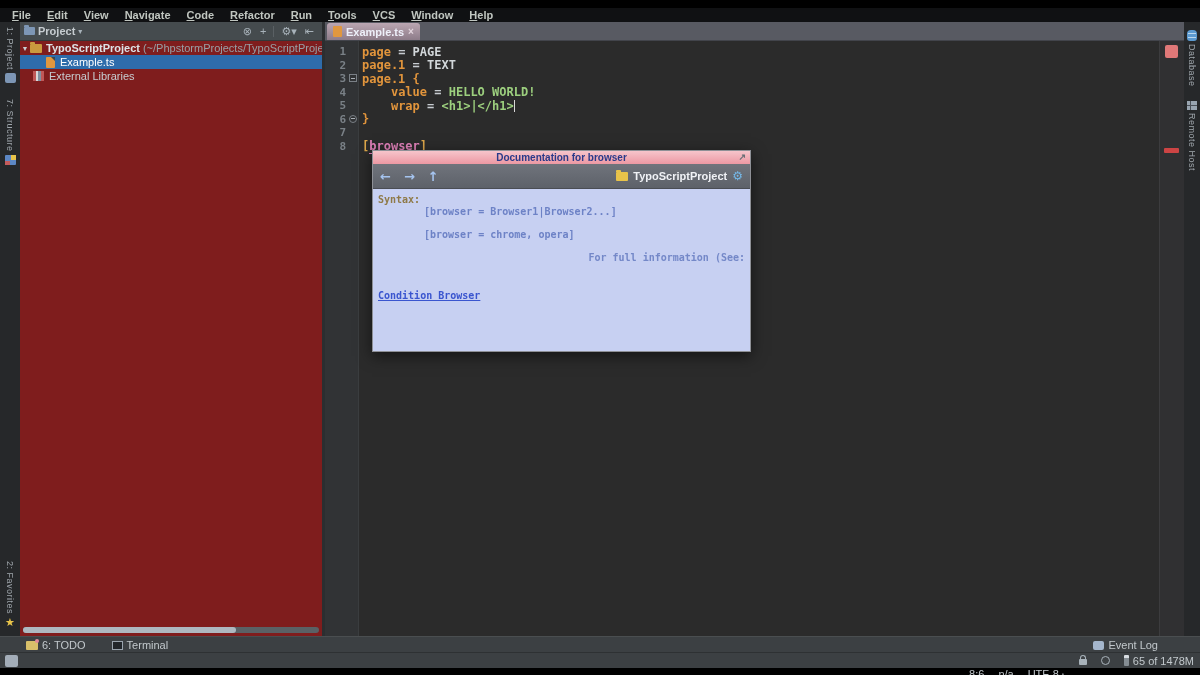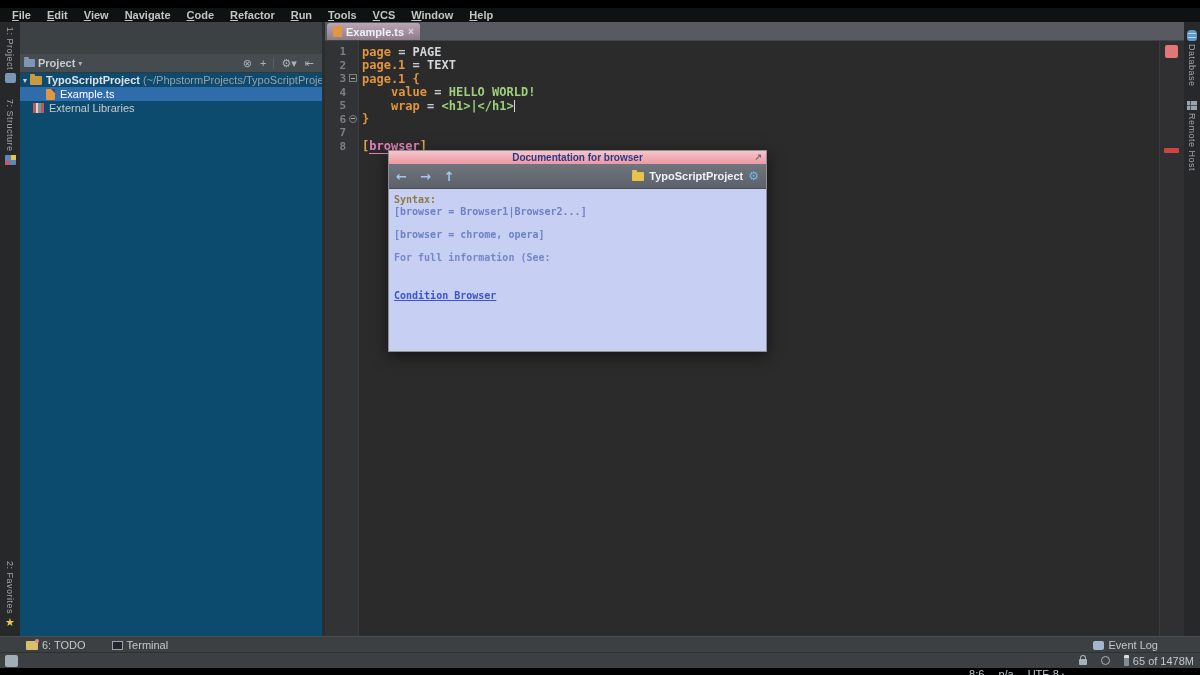--- a/index.html
+++ b/index.html
@@ -28,21 +28,21 @@
   .ic-structure::after{content:"";position:absolute;left:0;bottom:0;width:5px;height:4px;background:#c45c5c;}
   .ic-star{color:#e8c44a;font-size:11px;line-height:11px;}
   .ic-db{width:10px;height:11px;background:#5c9ad0;border-radius:4px 4px 3px 3px;position:relative;}
   .ic-db::before,.ic-db::after{content:"";position:absolute;left:1px;right:1px;height:1px;background:#bcd8ee;}
   .ic-db::before{top:3px;} .ic-db::after{top:7px;}
   .ic-grid{width:10px;height:9px;background:#98a4b0;position:relative;}
   .ic-grid::before{content:"";position:absolute;left:3px;top:0;bottom:0;width:1px;background:#4a5058;}
   .ic-grid::after{content:"";position:absolute;top:4px;left:0;right:0;height:1px;background:#4a5058;}
 
   
-  #project-panel{position:absolute;left:20px;top:0;width:302px;height:100%;background:#0c4a6e;margin-top:32px;}
+  #project-panel{position:absolute;left:20px;top:0;width:302px;height:100%;background:#7f1d1d;}
   .panel-header{height:18px;background:#454b4e;border-bottom:1px solid #343839;display:flex;
                 align-items:center;padding:0 4px;font:11px "Liberation Sans",sans-serif;color:#c6ccd0;}
   .panel-header .ttl{margin:0 3px;font-weight:bold;}
   .hdr-ic{color:#a8b2ba;font-size:11px;line-height:11px;margin:0 4px;cursor:pointer;}
   .hdr-sep{width:1px;height:11px;background:#5a6064;margin:0 3px;}
   .dd{font-size:8px;color:#a8b2ba;}
   .folder{width:12px;height:9px;background:#c99a3e;border-radius:1px;position:relative;flex:none;}
   .folder::before{content:"";position:absolute;top:-2px;left:0;width:5px;height:2px;background:inherit;border-radius:1px 1px 0 0;}
   .folder.gray{background:#7d96b5;}
   #tree{position:absolute;top:19px;left:0;right:0;}
@@ -81,37 +81,37 @@
   .codetxt{padding-left:3px;font:bold 12px "DejaVu Sans Mono",monospace;white-space:pre;}
   .tk-kw{color:#e2953c;} .tk-op{color:#c7ccd1;} .tk-plain{color:#d2d7da;}
   .tk-str{color:#9ccf7e;} .tk-brace{color:#e2953c;} .tk-bracket{color:#dca64a;}
   .tk-error{color:#e081b9;border-bottom:1px solid #e081b9;}
   .tk-caret{display:inline-block;width:1px;height:12px;background:#d8d8d8;vertical-align:-2px;}
   #stripe-col{position:absolute;right:0;top:0;bottom:0;width:24px;background:#303032;border-left:1px solid #3c3c3e;}
   #err-square{position:absolute;top:4px;left:5px;width:13px;height:13px;background:#e07878;border-radius:2px;cursor:pointer;}
   #err-dash{position:absolute;top:107px;left:4px;width:15px;height:5px;background:#cc4444;border-radius:1px;cursor:pointer;}
 
   
-  #doc-popup{position:absolute;left:388px;top:150px;width:377px;height:200px;z-index:50;
+  #doc-popup{position:absolute;left:372px;top:150px;width:377px;height:200px;z-index:50;
              border:1px solid #8e9096;box-shadow:0 4px 14px rgba(0,0,0,.55);}
   #doc-title{height:13px;background:linear-gradient(#f6c5cb,#ec98a3);position:relative;
              text-align:center;font:bold 10px "Liberation Sans",sans-serif;color:#2a3a8a;line-height:13px;}
   #doc-restore{position:absolute;right:4px;top:0;color:#6a6f76;font-size:9px;cursor:pointer;}
   #doc-toolbar{height:24px;background:linear-gradient(#70747c,#5d6169);display:flex;align-items:center;
                padding:0 7px;border-bottom:1px solid #4a4d54;}
   .nav-arrow{font:bold 13px "DejaVu Sans",sans-serif;color:#a5c4ef;margin-right:13px;cursor:pointer;}
   #doc-toolbar .right{margin-left:auto;display:flex;align-items:center;gap:5px;}
   .folder.yellow{background:#e8c34a;}
   #doc-proj{font:bold 11px "Liberation Sans",sans-serif;color:#f0f2f6;}
   .gear-blue{color:#74b8e8;font-size:12px;cursor:pointer;}
   #doc-body{position:absolute;top:38px;left:0;right:0;bottom:0;background:#c7d0f2;padding:5px 5px;overflow:hidden;}
   .doc-line{font:bold 10px "DejaVu Sans Mono",monospace;line-height:11.5px;white-space:pre;}
   .doc-line.heading{color:#8f7a48;}
-  .doc-line.code{color:#6d82c6;}
-  .doc-line.text{color:#7488c8;}
+  .doc-line.code{color:#6d82c6;margin-left:46px;}
+  .doc-line.text{color:#7488c8;text-align:right;}
   .doc-line.blank{height:11.5px;}
   .doc-line.link{color:#3a55cf;text-decoration:underline;cursor:pointer;margin-top:27px;}
 
   
   #toolbar-bottom{position:absolute;top:636px;left:0;right:0;height:16px;background:#3c4043;
                   border-top:1px solid #4a4e50;display:flex;align-items:center;
                   font:11px "Liberation Sans",sans-serif;color:#c2c8cc;}
   .tw-btn{display:flex;align-items:center;gap:4px;cursor:pointer;margin-left:26px;}
   .tw-btn.first{}
   .ic-todo{width:12px;height:9px;background:#d8c06a;border-radius:1px;position:relative;}

